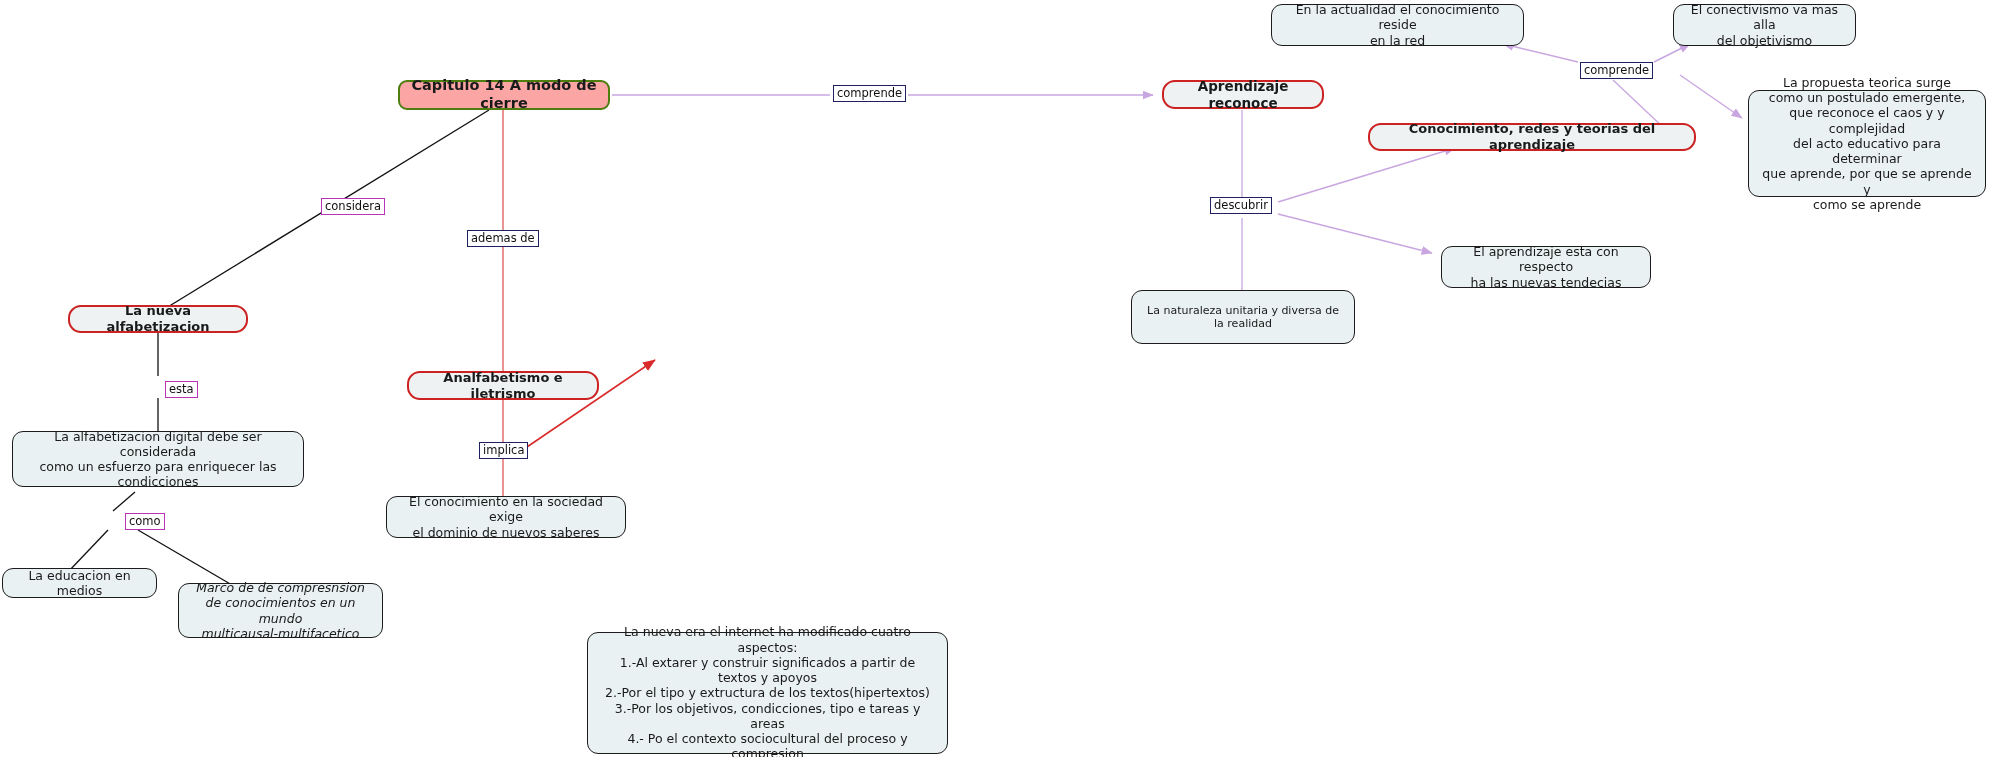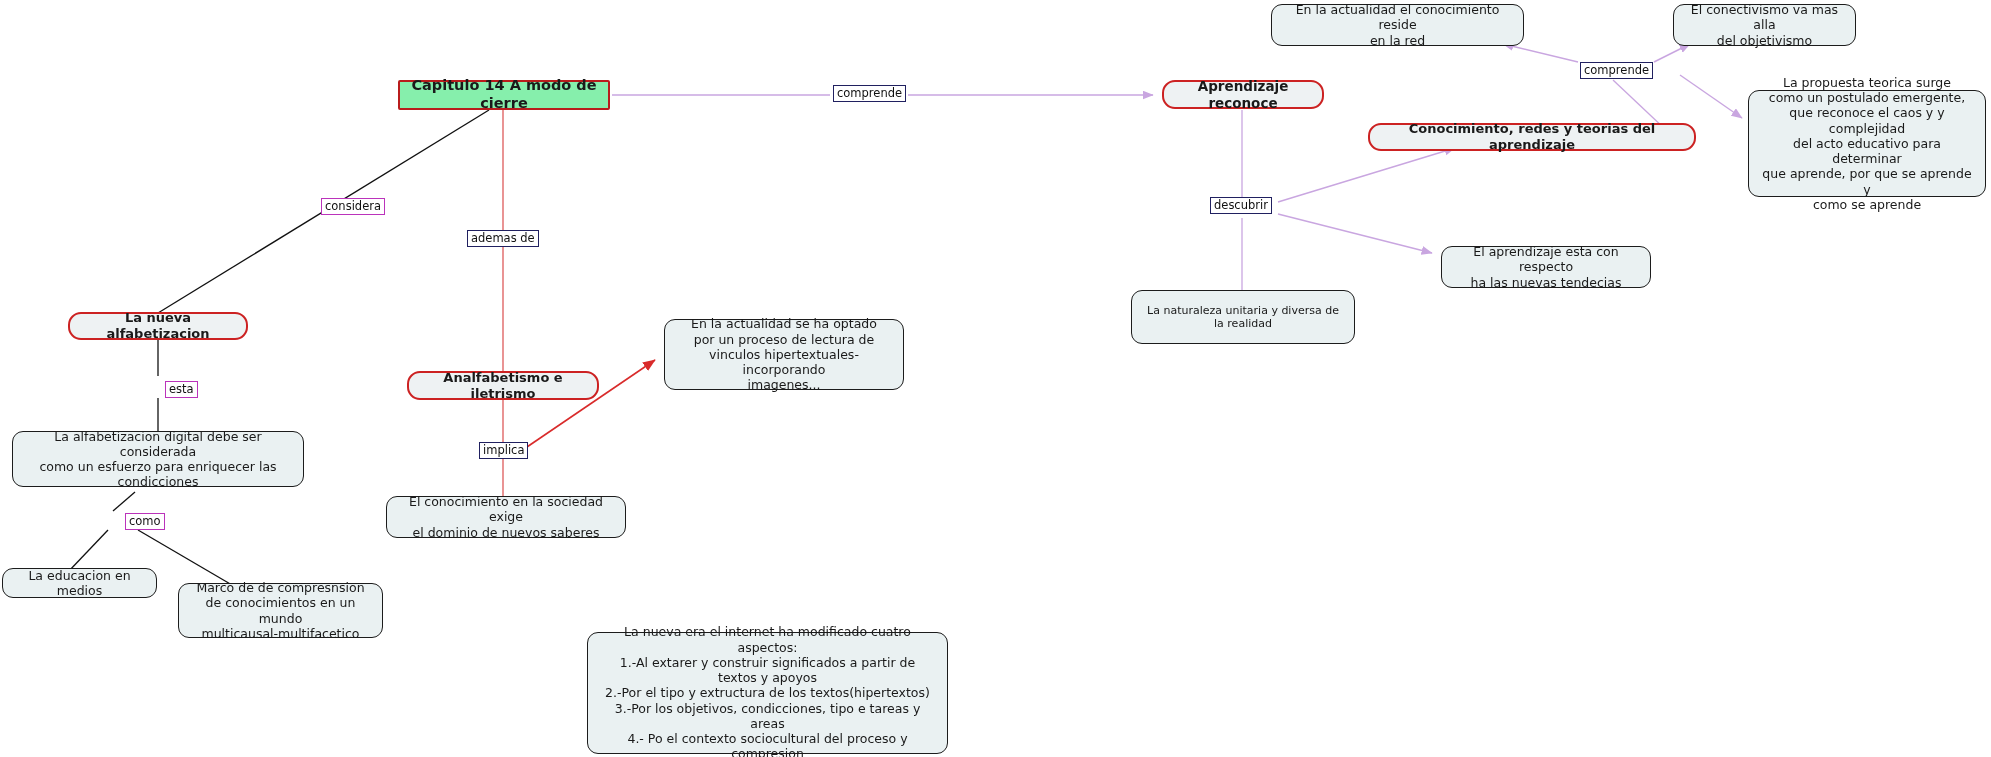--- a/index.html
+++ b/index.html
@@ -41,24 +41,24 @@
     white-space: pre-line;
   }
   
   .node.concept {
     border: 2px solid #cc2222;
     background: #eef2f3;
     font-weight: bold;
     border-radius: 13px;
   }
   .node.root {
-    border: 2px solid #b91c1c;
-    background: #86efac;
+    border: 2px solid #4d7c0f;
+    background: #fca5a5;
     font-weight: bold;
-    border-radius: 2px;
+    border-radius: 9px;
   }
   .label {
     position: absolute;
     box-sizing: border-box;
     background: #ffffff;
     border: 1px solid #202060;
     color: #111111;
     font-size: 11.5px;
     line-height: 1.05;
     padding: 1px 3px 2px 3px;
@@ -115,45 +115,41 @@
 
     <path d="M 135 492 L 113 511" stroke="#111111" stroke-width="1.3" fill="none"></path>
 
     <path d="M 108 530 L 68 572" stroke="#111111" stroke-width="1.3" fill="none"></path>
 
     <path d="M 138 530 L 232 585" stroke="#111111" stroke-width="1.3" fill="none"></path>
   </svg>
 
   <div class="node root" style="left:398px; top:80px; width:212px; height:30px; font-size:14.5px;">Capitulo 14 A modo de cierre</div>
 
-  <div class="node concept" style="left:68px; top:305px; width:180px; height:28px; font-size:13px;margin-top:7px;">La nueva alfabetizacion</div>
+  <div class="node concept" style="left:68px; top:305px; width:180px; height:28px; font-size:13px;">La nueva alfabetizacion</div>
 
   <div class="node concept" style="left:407px; top:371px; width:192px; height:29px; font-size:13px;">Analfabetismo  e iletrismo</div>
 
   <div class="node concept" style="left:1162px; top:80px; width:162px; height:29px; font-size:13.5px;">Aprendizaje reconoce</div>
 
   <div class="node concept" style="left:1368px; top:123px; width:328px; height:28px; font-size:13px;">Conocimiento, redes y teorias del aprendizaje</div>
 
   <div class="node" style="left:12px; top:431px; width:292px; height:56px; font-size:12.5px;">La alfabetizacion digital debe ser considerada
 como un esfuerzo para enriquecer  las
 condicciones</div>
 
   <div class="node" style="left:2px; top:568px; width:155px; height:30px; font-size:12.5px;">La educacion en medios</div>
 
-  <div class="node" style="left:178px; top:583px; width:205px; height:55px; font-size:12.5px;">Marco de de compresnsion
+  <div class="node" style="left:178px; top:583px; width:205px; height:55px; font-size:12.5px;font-style:italic;">Marco de de compresnsion
 de conocimientos en un mundo
 multicausal-multifacetico</div>
 
   <div class="node" style="left:386px; top:496px; width:240px; height:42px; font-size:12.5px;">El conocimiento en la sociedad exige
 el dominio de nuevos saberes</div>
 
-  <div class="node" style="left:664px; top:319px; width:240px; height:71px; font-size:12.5px;">En la actualidad se ha optado
-por un proceso de lectura de
-vinculos hipertextuales-incorporando
-imagenes...</div>
 
   <div class="node" style="left:1131px; top:290px; width:224px; height:54px; font-size:11px;">La naturaleza unitaria y diversa de
 la realidad</div>
 
   <div class="node" style="left:1441px; top:246px; width:210px; height:42px; font-size:12.5px;">El aprendizaje esta con respecto
 ha las nuevas tendecias</div>
 
   <div class="node" style="left:1271px; top:4px; width:253px; height:42px; font-size:12.5px;">En la actualidad el conocimiento reside
 en la red</div>
 

